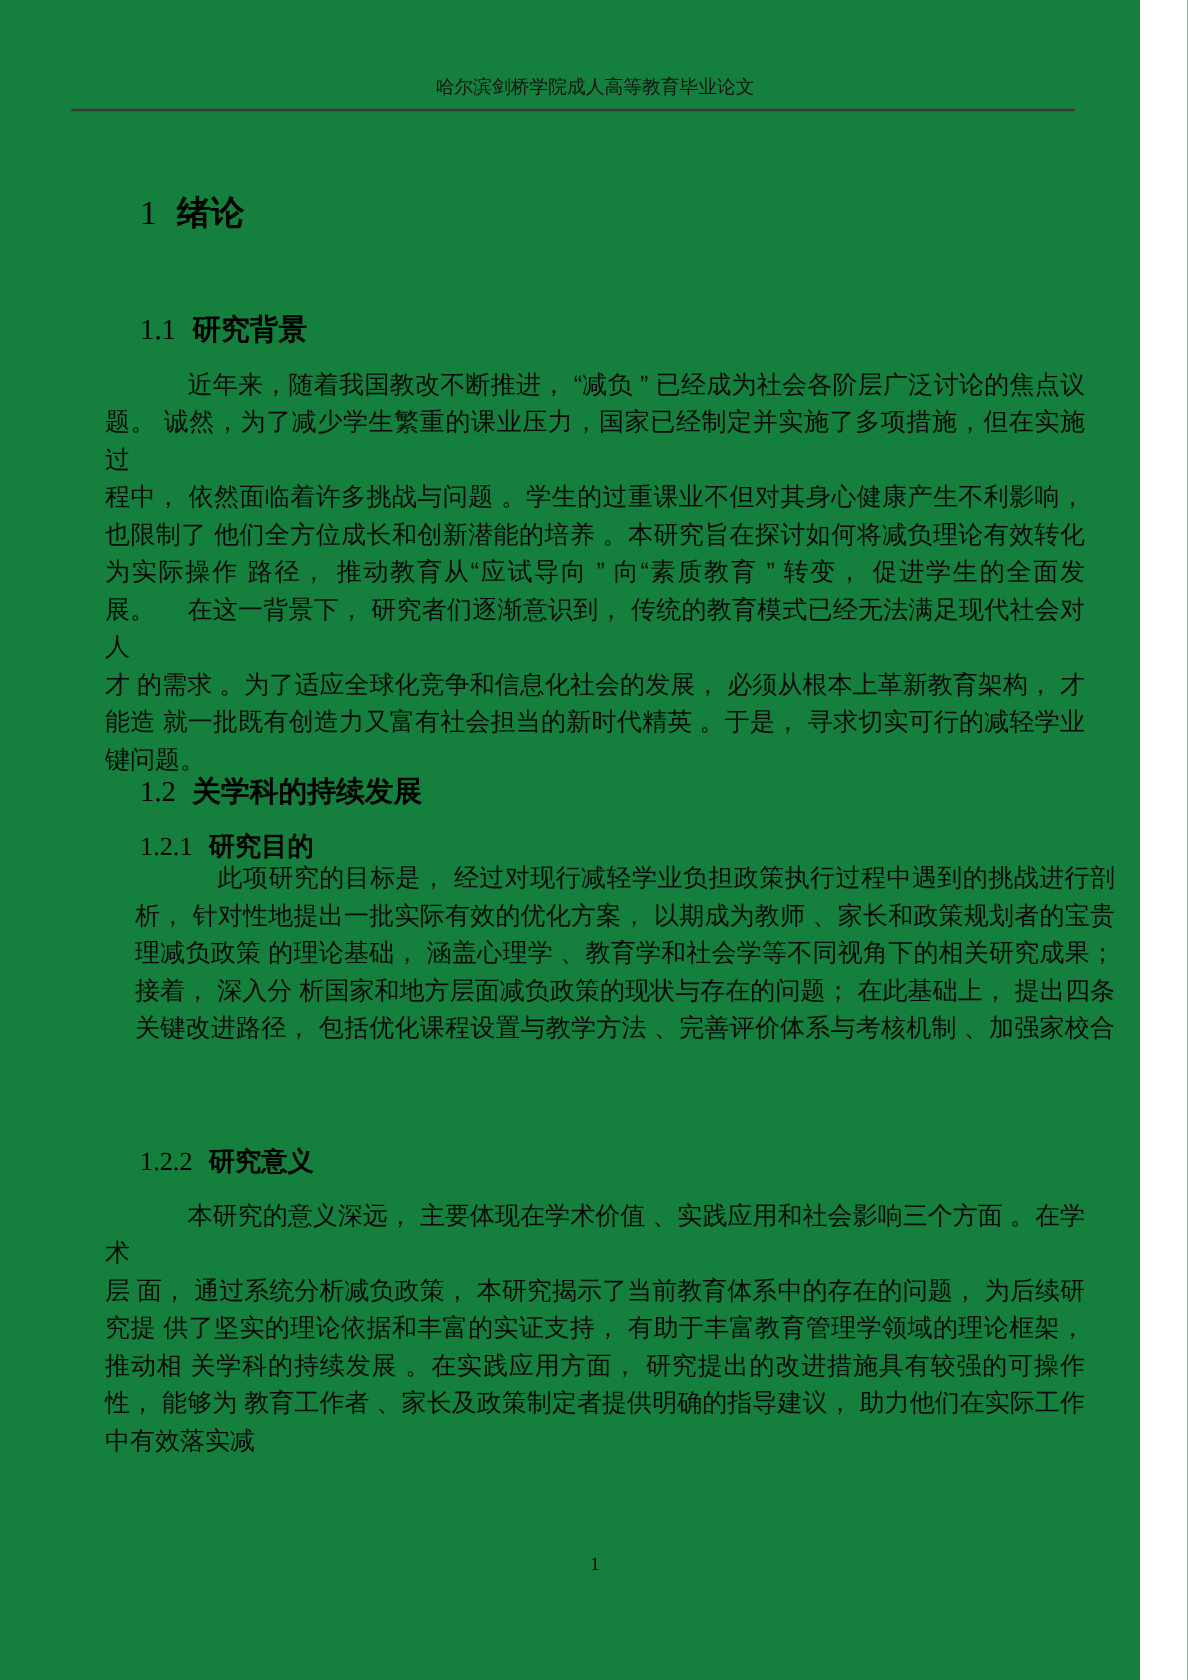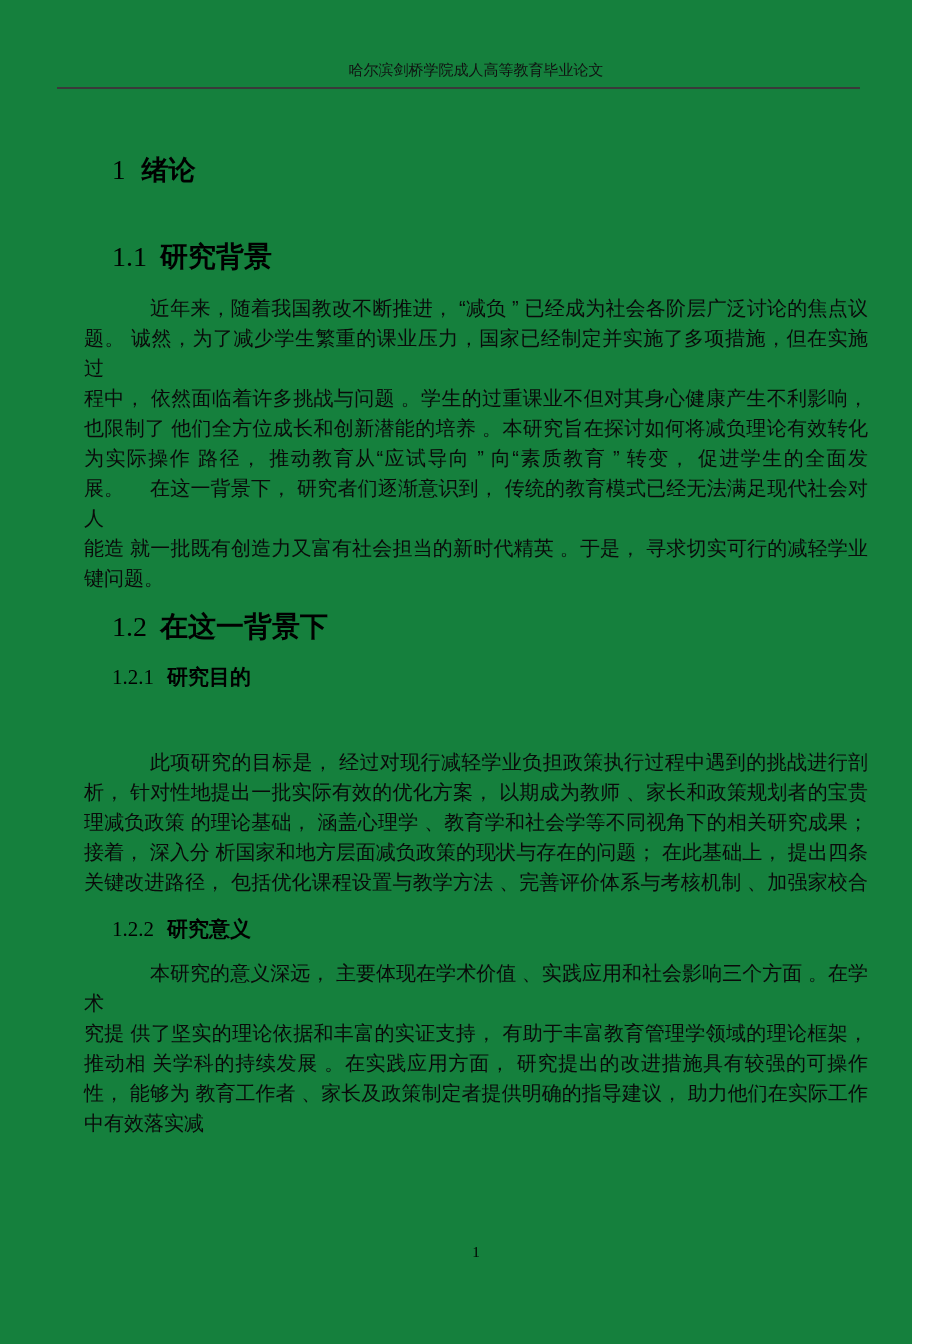--- a/index.html
+++ b/index.html
@@ -41,22 +41,22 @@
     top: 155px;
     left: 112px;
     font-size: 27px;
     line-height: 30px;
     font-weight: bold;
     white-space: nowrap;
   }
   .h-sec {
     position: absolute;
     left: 112px;
-    font-size: 28px;
-    line-height: 24px;
+    font-size: 23px;
+    line-height: 36px;
     font-weight: bold;
     white-space: nowrap;
   }
   .h-sub {
     position: absolute;
     left: 112px;
     font-size: 21px;
     line-height: 26px;
     font-weight: bold;
     white-space: nowrap;
@@ -115,46 +115,48 @@
     <div class="pline first">近年来，随着我国教改不断推进， “减负 ” 已经成为社会各阶层广泛讨论的焦点议</div>
     <div class="pline">题。 诚然，为了减少学生繁重的课业压力，国家已经制定并实施了多项措施，但在实施过</div>
     <div class="pline">程中， 依然面临着许多挑战与问题 。学生的过重课业不但对其身心健康产生不利影响，</div>
     <div class="pline">也限制了 他们全方位成长和创新潜能的培养 。本研究旨在探讨如何将减负理论有效转化</div>
     <div class="pline">为实际操作 路径， 推动教育从“应试导向 ” 向“素质教育 ” 转变， 促进学生的全面发</div>
     <div class="pline last">展。</div>
   </div>
 
   <div class="para" style="top:473px;">
     <div class="pline first">在这一背景下， 研究者们逐渐意识到， 传统的教育模式已经无法满足现代社会对人</div>
+    <div class="pline">才 的需求 。为了适应全球化竞争和信息化社会的发展， 必须从根本上革新教育架构， 才</div>
     <div class="pline">能造 就一批既有创造力又富有社会担当的新时代精英 。于是， 寻求切实可行的减轻学业</div>
     <div class="pline last">键问题。</div>
   </div>
 
   <div class="h-sec" style="top:615px;">
-    <span class="h-num">1.2</span><span>在这一背景下</span>
+    <span class="h-num">1.2</span><span>关学科的持续发展</span>
   </div>
 
   <div class="h-sub" style="top:664px;">
     <span class="h-num">1.2.1</span><span>研究目的</span>
   </div>
 
-  <div class="para" style="top:747px;">
+  <div class="para" style="top:688px;margin-left:24px;">
     <div class="pline first">此项研究的目标是， 经过对现行减轻学业负担政策执行过程中遇到的挑战进行剖</div>
     <div class="pline">析， 针对性地提出一批实际有效的优化方案， 以期成为教师 、家长和政策规划者的宝贵</div>
     <div class="pline">理减负政策 的理论基础， 涵盖心理学 、教育学和社会学等不同视角下的相关研究成果；</div>
     <div class="pline">接着， 深入分 析国家和地方层面减负政策的现状与存在的问题； 在此基础上， 提出四条</div>
     <div class="pline">关键改进路径， 包括优化课程设置与教学方法 、完善评价体系与考核机制 、加强家校合</div>
   </div>
 
   <div class="h-sub" style="top:916px;">
     <span class="h-num">1.2.2</span><span>研究意义</span>
   </div>
 
   <div class="para" style="top:958px;">
     <div class="pline first">本研究的意义深远， 主要体现在学术价值 、实践应用和社会影响三个方面 。在学术</div>
+    <div class="pline">层 面， 通过系统分析减负政策， 本研究揭示了当前教育体系中的存在的问题， 为后续研</div>
     <div class="pline">究提 供了坚实的理论依据和丰富的实证支持， 有助于丰富教育管理学领域的理论框架，</div>
     <div class="pline">推动相 关学科的持续发展 。在实践应用方面， 研究提出的改进措施具有较强的可操作</div>
     <div class="pline">性， 能够为 教育工作者 、家长及政策制定者提供明确的指导建议， 助力他们在实际工作</div>
     <div class="pline last">中有效落实减</div>
   </div>
 
   <div class="page-number">1</div>
 
 </div>
 

